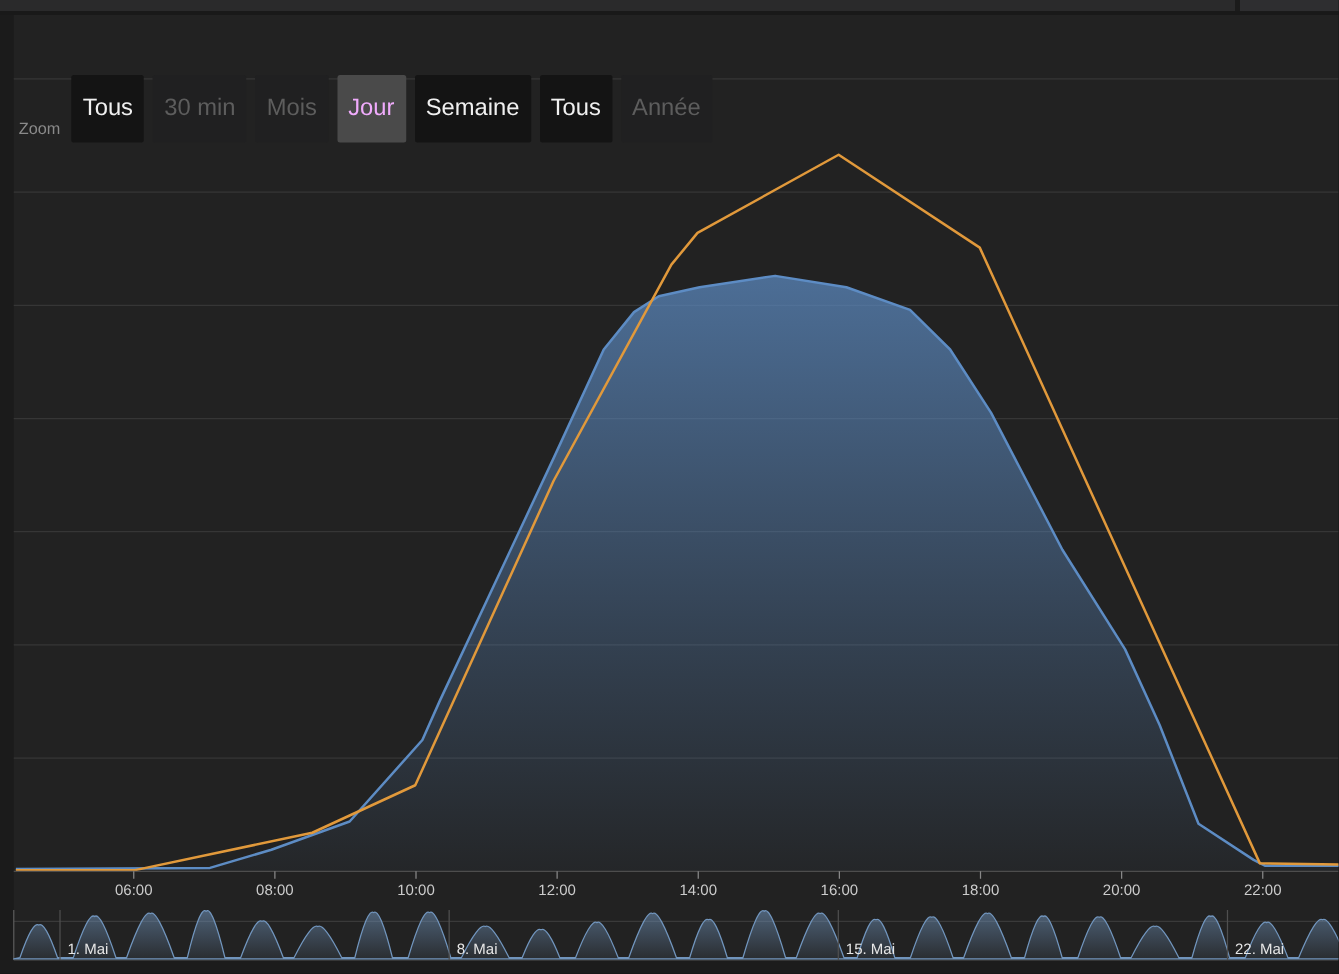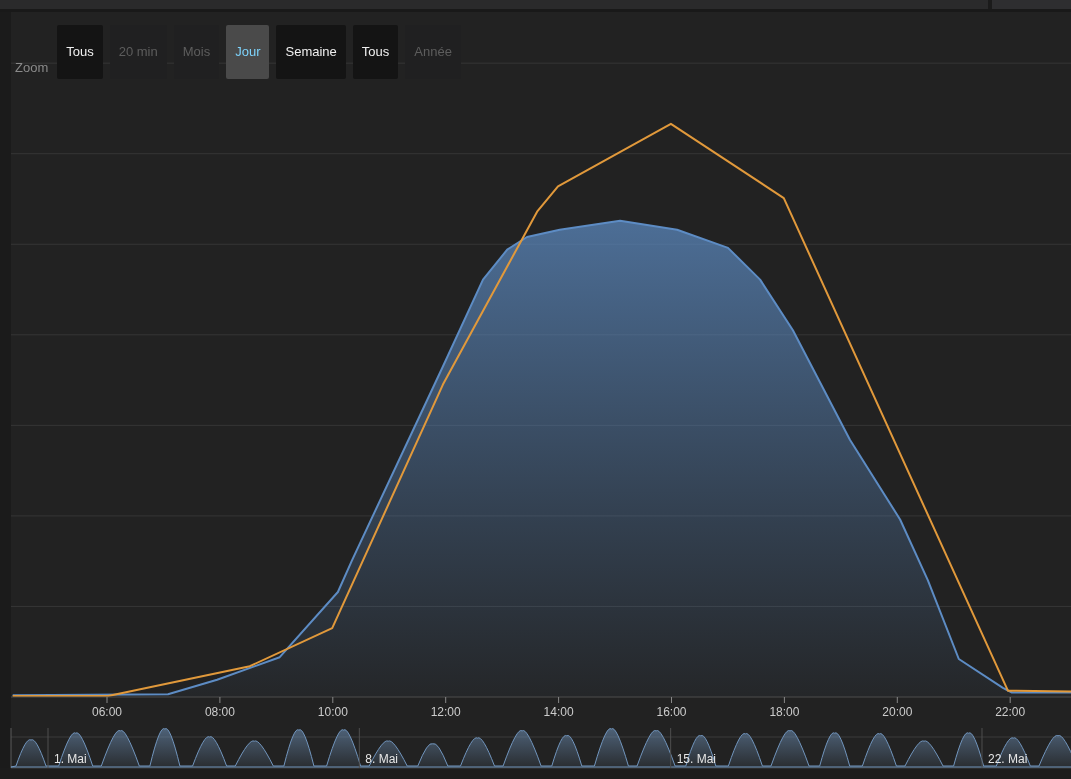--- a/index.html
+++ b/index.html
@@ -14,24 +14,24 @@
   .panel{position:absolute;left:11px;top:12px;width:1060px;height:756px;background:#222222;}
   .bottom-strip{position:absolute;left:0;top:768px;width:1071px;height:11px;background:#1c1c1c;}
   .left-strip{position:absolute;left:0;top:12px;width:11px;height:756px;background:#1b1b1b;}
   .toolbar{
     position:absolute;left:13px;top:25px;display:flex;align-items:flex-end;gap:7px;
     font-size:13px;z-index:5;
   }
   .zoom-label{color:#8a8a8a;padding:4px 2px;}
   .rs-btn{
     border:none;border-radius:2px;font-family:"Liberation Sans",sans-serif;
-    font-size:13px;padding:20px 9px;cursor:pointer;line-height:14px;
+    font-size:19px;padding:20px 9px;cursor:pointer;line-height:14px;
   }
   .rs-btn.normal{background:#141414;color:#f0f0f0;}
-  .rs-btn.selected{background:#4a4a4a;color:#7dd3fc;}
+  .rs-btn.selected{background:#4a4a4a;color:#f0abfc;margin-top:35px;}
   .rs-btn.disabled{background:#202021;color:#5d5d5d;cursor:default;}
   svg{position:absolute;left:0;top:0;}
   svg text{font-family:"Liberation Sans",sans-serif;}
 </style>
 </head>
 <body>
 
 <div class="screen">
   <div class="topbar">
     <div class="topbar-notch"></div>
@@ -96,20 +96,20 @@
         <line x1="670.66" y1="728" x2="670.66" y2="768" stroke="#4f4f4f" stroke-width="1"></line>
         <text x="676.66" y="763" font-size="12" fill="#e6e6e6">15. Mai</text>
         <line x1="981.99" y1="728" x2="981.99" y2="768" stroke="#4f4f4f" stroke-width="1"></line>
         <text x="987.99" y="763" font-size="12" fill="#e6e6e6">22. Mai</text>
       </g>
     </svg>
 
   <div class="toolbar">
     <span class="zoom-label">Zoom</span>
   <button class="rs-btn normal">Tous</button>
-      <button class="rs-btn disabled">20 min</button>
+      <button class="rs-btn disabled">30 min</button>
       <button class="rs-btn disabled">Mois</button>
       <button class="rs-btn selected">Jour</button>
       <button class="rs-btn normal">Semaine</button>
       <button class="rs-btn normal">Tous</button>
       <button class="rs-btn disabled">Année</button>
     </div>
 </div>
 
 </body></html>

